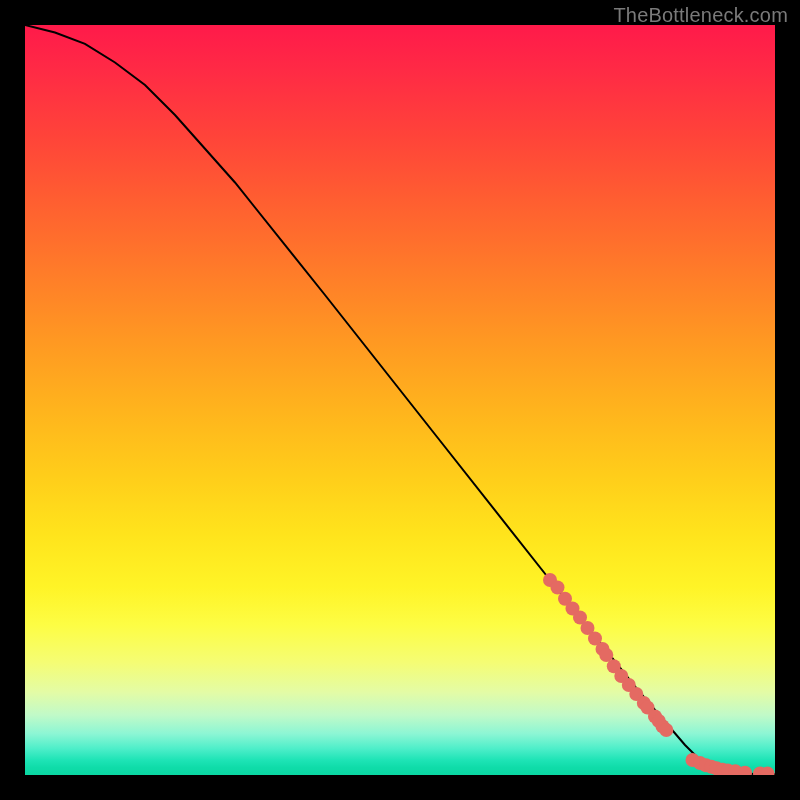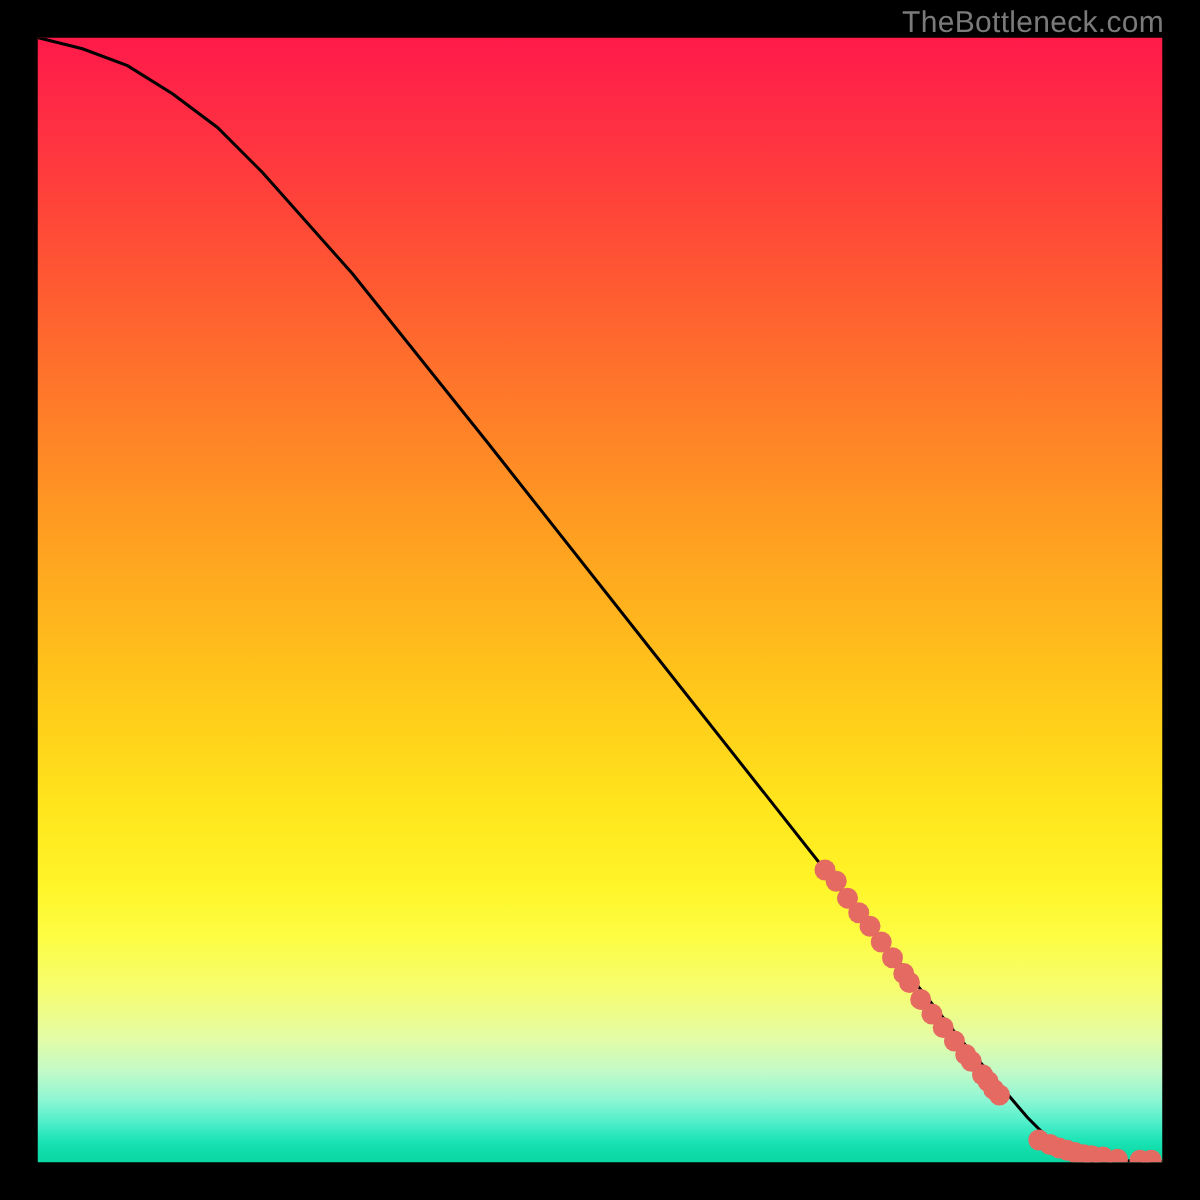--- a/index.html
+++ b/index.html
@@ -39,21 +39,21 @@
       #8cf6d4 94.5%,
       #4deec9 96.5%,
       #1ee4b6 98%,
       #0fdca9 99%,
       #0ad7a2 100%
     );
   }
   .watermark {
     position: absolute;
     top: 4px;
-    right: 24px;
+    right: 12px;
     color: #7a7a7a;
     font-size: 20px;
     font-weight: 500;
     letter-spacing: 0.2px;
   }
   svg.curve { position: absolute; top:0; left:0; width:100%; height:100%; }
   .pt { fill: #e46a62; }
 </style>
 </head>
 <body>

